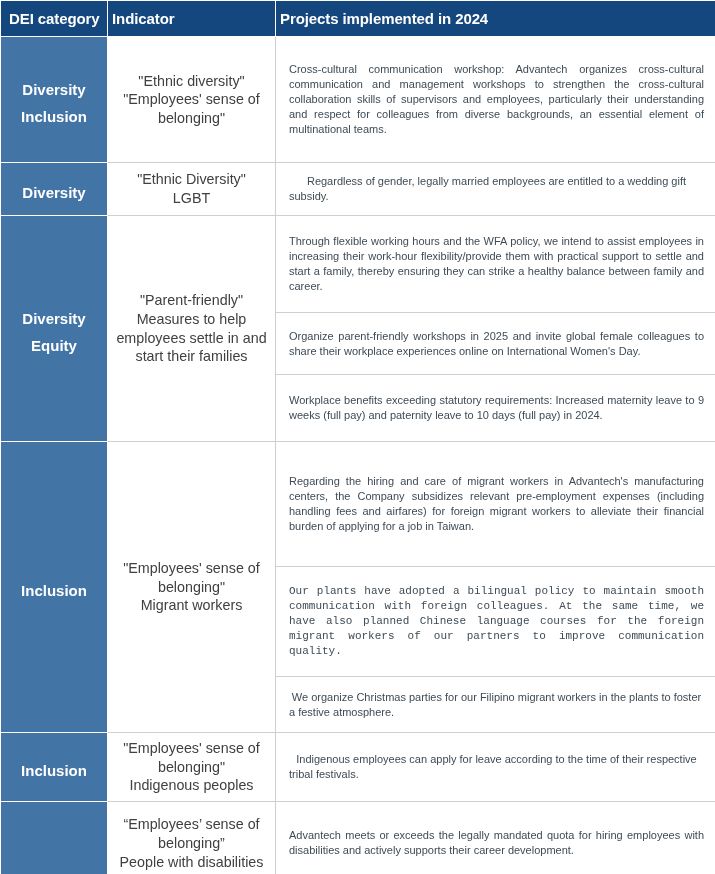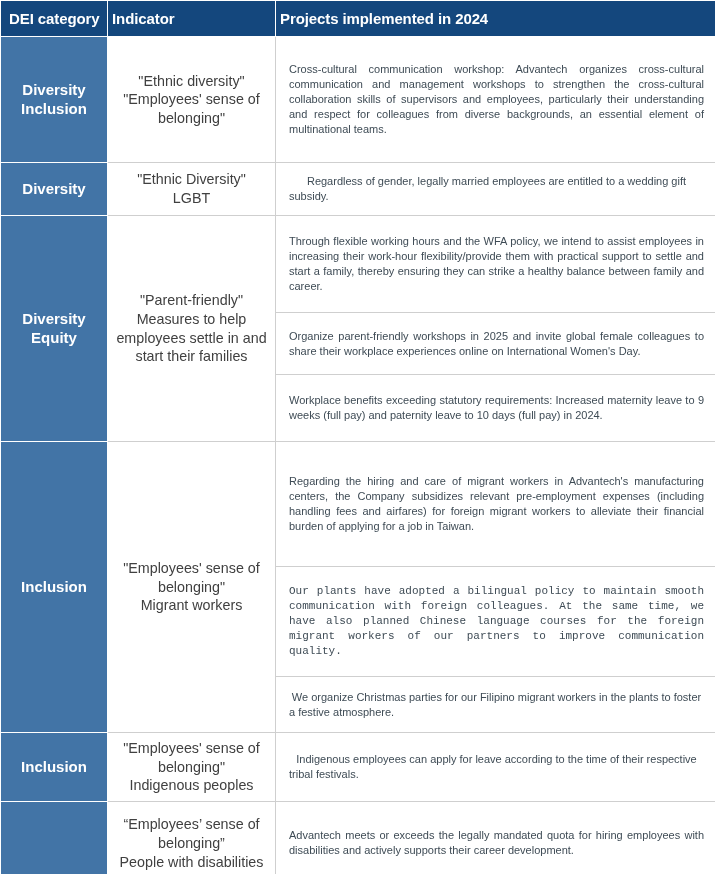--- a/index.html
+++ b/index.html
@@ -65,21 +65,21 @@
     text-align: justify;
     text-align-last: left;
     vertical-align: middle;
     border: 1px solid #cfcfcf;
     line-height: 1.36;
     padding: 8px 11px 8px 13px;
   }
   td.proj-cell.nojust {
     text-align: center;
   }
-  .cat-line { display: block; }
+  .cat-line { display: block; margin-top: 8px; }
 </style>
 </head>
 <body>
 
 <table id="dei-table">
   <colgroup>
     <col class="c-cat">
       <col class="c-ind">
       <col class="c-proj">
   </colgroup>

